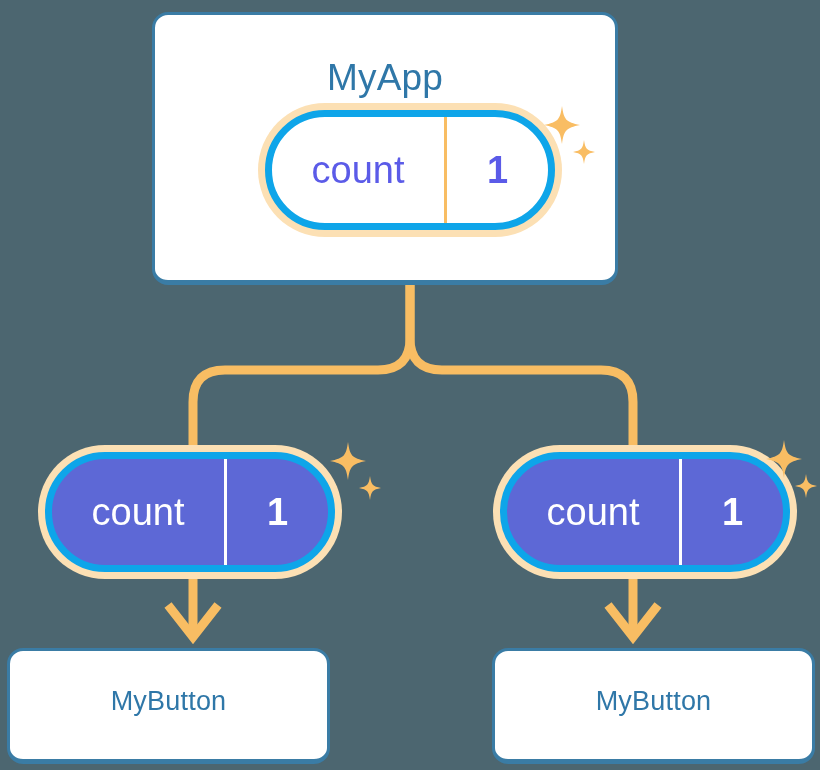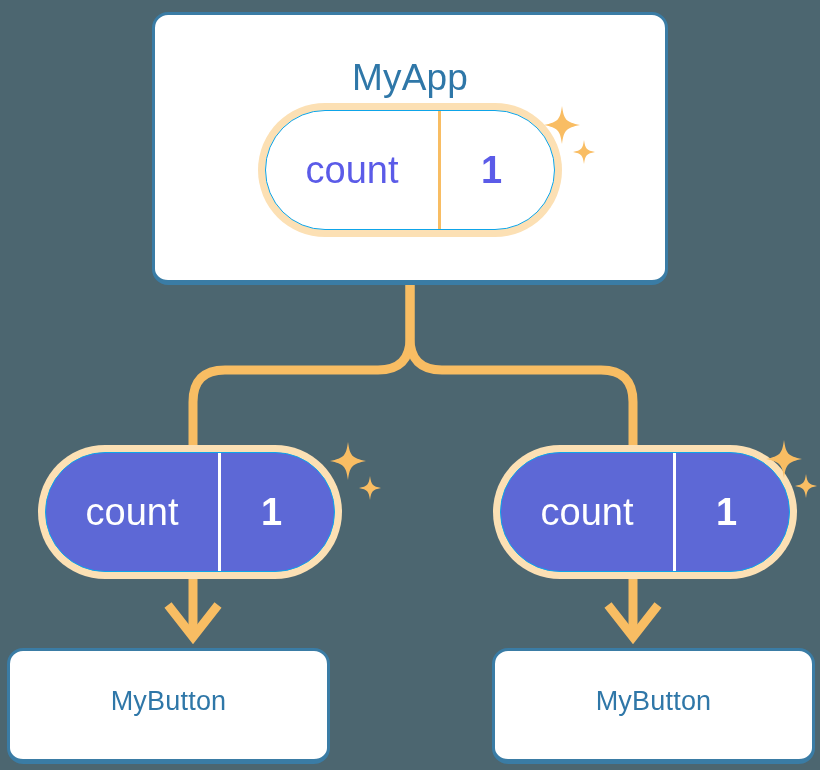--- a/index.html
+++ b/index.html
@@ -27,35 +27,35 @@
   }
   .card-title{
     color:#2f77a8;
     font-size:37px;
     letter-spacing:.2px;
     text-align:center;
     white-space:nowrap;
   }
 
   
-  #app-card{left:152px;top:12px;width:516px;height:273px;}
+  #app-card{left:152px;top:12px;width:466px;height:273px;}
   #app-card .card-title{position:absolute;left:0;right:0;top:42px;}
 
   
   .btn-card{height:116px;}
   #btn-card-left{left:7px;top:648px;width:323px;}
   #btn-card-right{left:492px;top:648px;width:323px;}
   .btn-card .card-title{position:absolute;left:0;right:0;top:35px;font-size:27px;}
 
   
   .pill{
     position:absolute;
     box-sizing:border-box;
     border-radius:999px;
-    border:1px solid #0ea5e9;
+    border:7px solid #0ea5e9;
     box-shadow:0 0 0 7px #fce0b4;
     display:flex;
     align-items:stretch;
     overflow:hidden;
     z-index:3;
   }
   .pill-key,.pill-val{
     display:flex;align-items:center;justify-content:center;
     box-sizing:border-box;
     white-space:nowrap;

